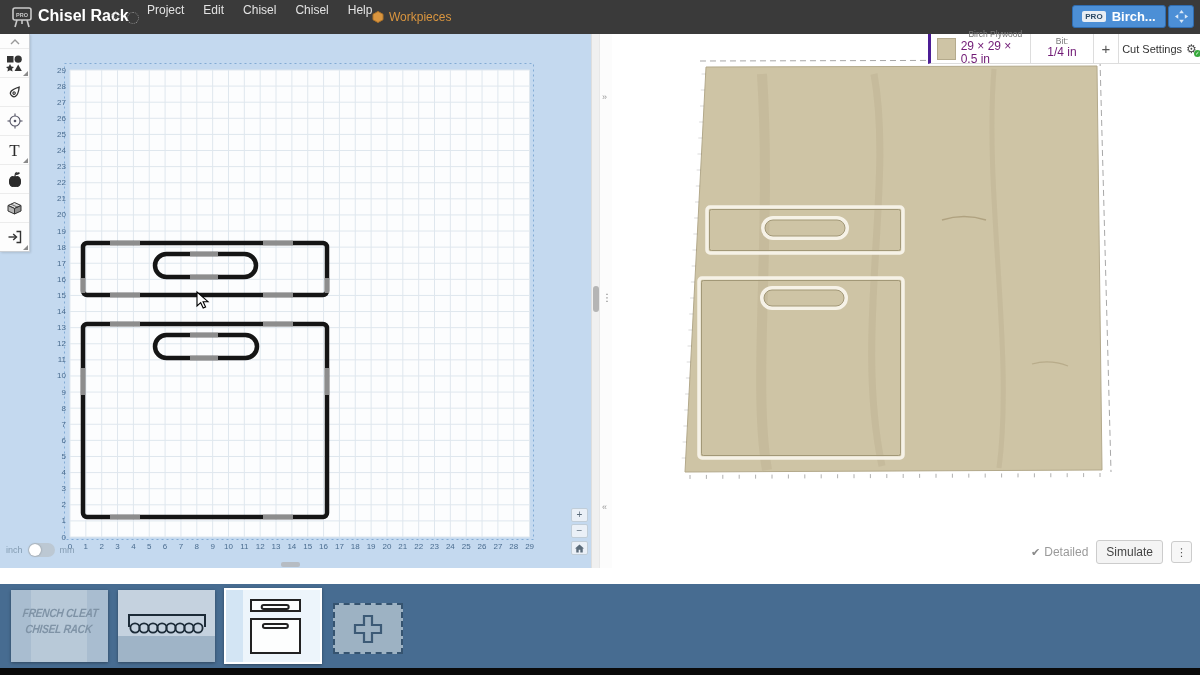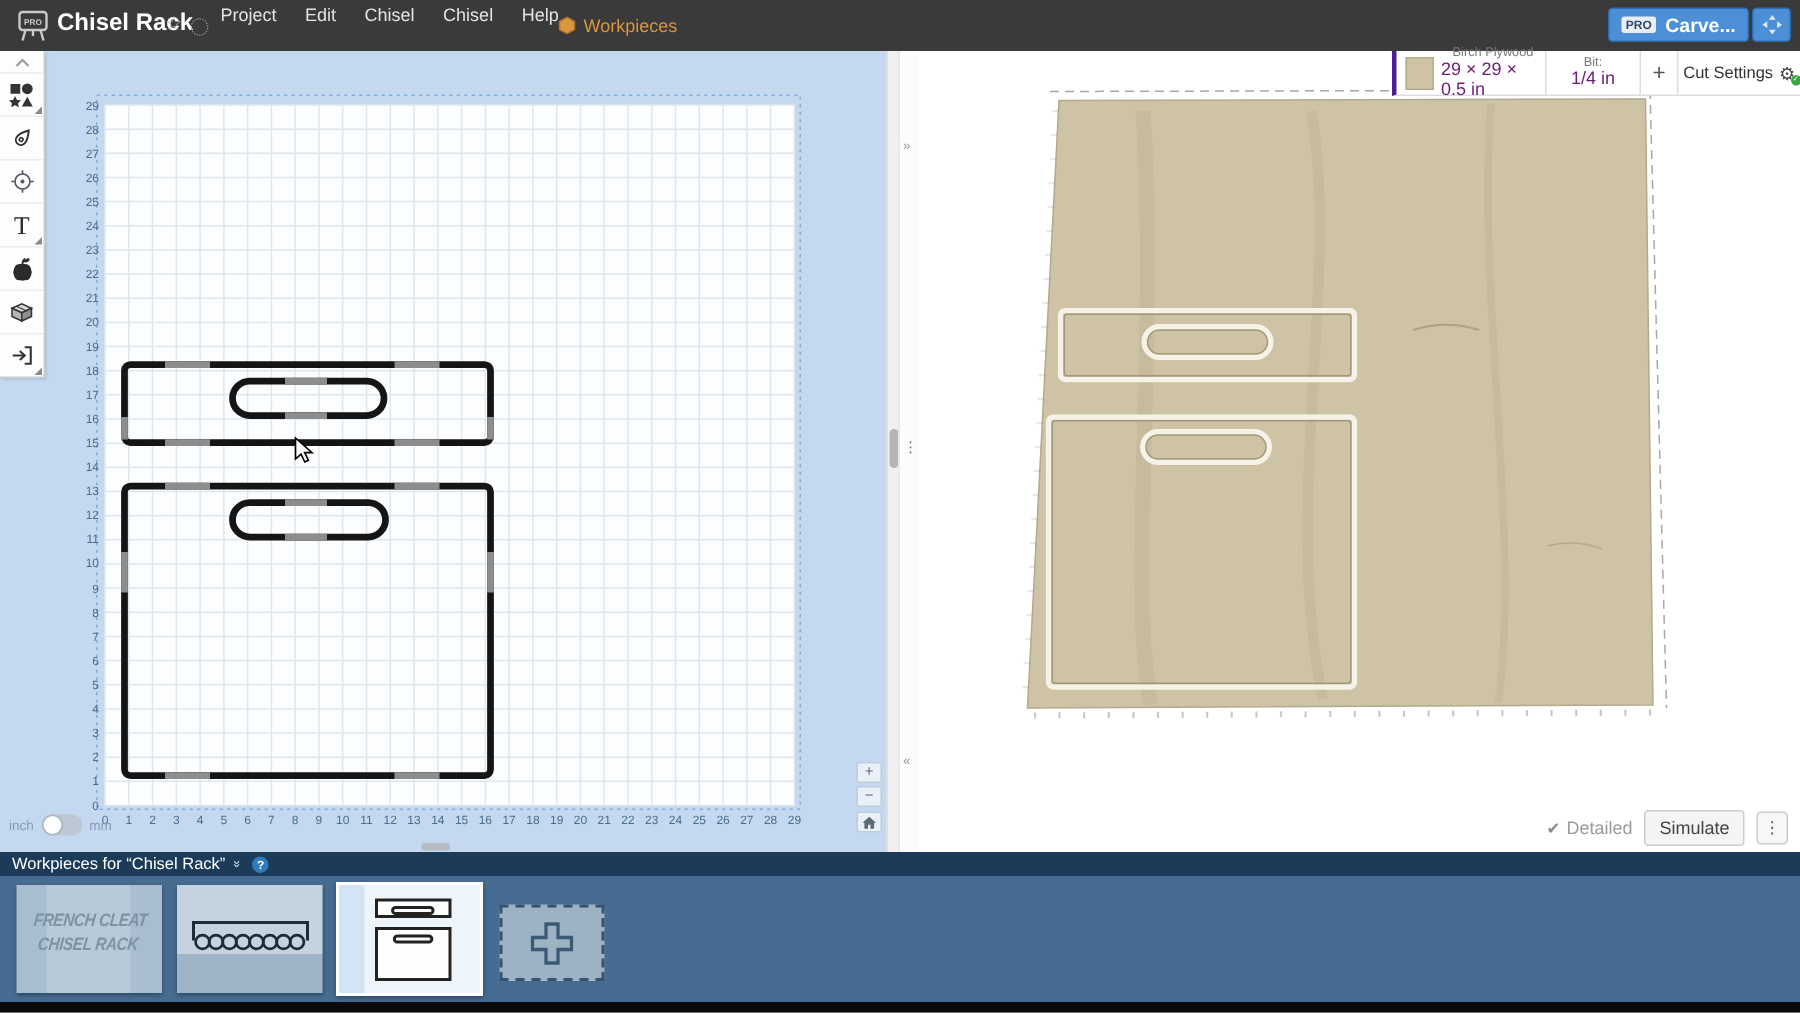--- a/index.html
+++ b/index.html
@@ -118,21 +118,21 @@
         <span class="menu-item">Help</span>
       </span>
     <span class="inventables" style="position:absolute;left:355px;top:10px;">
       <svg width="12" height="12" viewBox="0 0 12 12">
         <polygon points="6,0.5 11,3.3 11,8.7 6,11.5 1,8.7 1,3.3" fill="#d9953f" stroke="#b07428" stroke-width="1"></polygon>
       </svg>
       <span>Workpieces</span>
     </span>
     <div class="carve-btn">
       <span class="pro-badge">PRO</span>
-      <span class="carve-label">Carve...</span>
+      <span class="carve-label">Birch...</span>
     </div>
     <div class="jog-btn">
       <svg width="15" height="15" viewBox="0 0 16 16">
         <g fill="rgba(255,255,255,.8)">
           <polygon points="8,1 5.5,4.5 10.5,4.5"></polygon>
           <polygon points="8,15 5.5,11.5 10.5,11.5"></polygon>
           <polygon points="1,8 4.5,5.5 4.5,10.5"></polygon>
           <polygon points="15,8 11.5,5.5 11.5,10.5"></polygon>
         </g>
       </svg>
@@ -496,25 +496,20 @@
     <div class="pv-footer">
       <span class="detailed">
         <span class="chk">✔</span>
         <span>Detailed</span>
       </span>
       <button class="simulate-btn">Simulate</button>
       <button class="kebab-btn">⋮</button>
     </div>
   </div>
 
-  <div class="wp-header">
-    <span class="wp-title">Workpieces for “Chisel Rack”</span>
-    <span class="wp-chevron">»</span>
-    <span class="wp-help">?</span>
-  </div>
   <div class="wp-body">
     <div class="thumb thumb1">
       <div class="thumb1-band"></div>
       <div class="thumb1-text">
         <div>FRENCH CLEAT</div>
         <div>CHISEL RACK</div>
       </div>
     </div>
     <div class="thumb thumb2">
       <svg width="78" height="26" viewBox="0 0 78 26">

